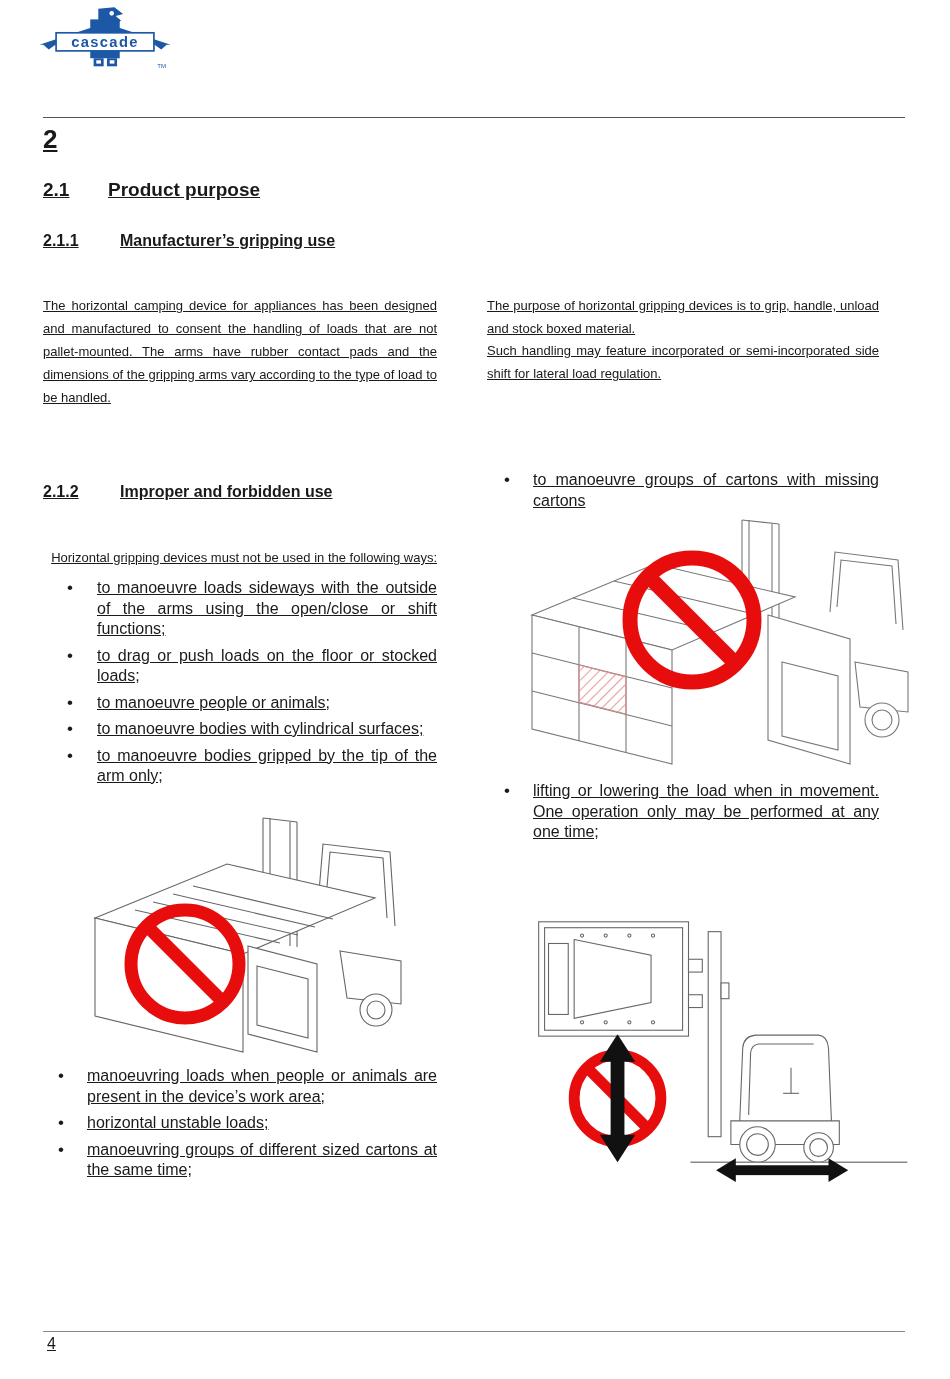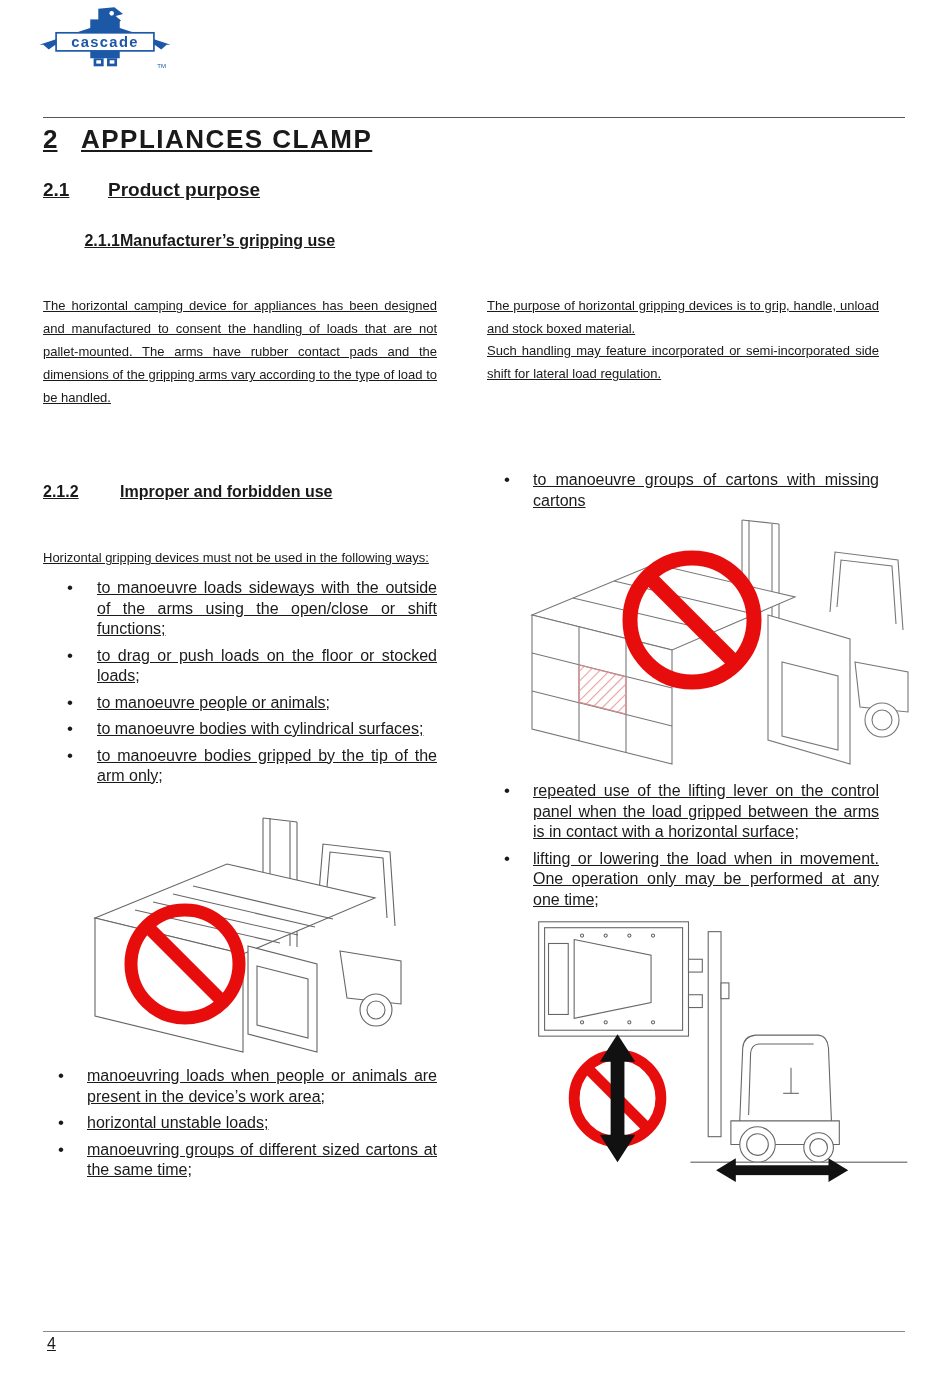--- a/index.html
+++ b/index.html
@@ -11,30 +11,30 @@
   .abs{position:absolute;text-decoration:underline;}
   
   #logo{left:38px;top:6px;width:134px;height:72px;}
   #top-rule{left:43px;top:117px;width:862px;border-top:1.5px solid #555;}
   .h1{left:43px;top:124px;font-size:26px;font-weight:bold;letter-spacing:1.5px;display:flex;}
   .h1 .num{width:38px;letter-spacing:0;}
   .h2{left:43px;top:179px;font-size:19px;font-weight:bold;display:flex;}
   .h2 .num{width:65px;}
   .h3{font-size:16px;font-weight:bold;display:flex;}
   .h3 .num{width:77px;}
-  #h3-1{left:43px;top:232px;text-align:right;}
+  #h3-1{left:43px;top:232px;}
   #h3-2{left:43px;top:483px;}
   
   .para{font-size:13px;line-height:23px;text-align:justify;}
   .colL{left:43px;width:394px;}
   .colR{left:487px;width:392px;}
   #para-intended{top:281px;}
   #para-purpose{top:281px;}
   #para-such{top:326px;}
-  #para-forbidden-intro{top:533px;text-align:left;}
+  #para-forbidden-intro{top:533px;text-align:right;}
   
   .blist{list-style:none;margin:0;padding:0;font-size:16px;line-height:20.5px;}
   .blist li{position:relative;text-align:justify;margin-bottom:6px;}
   .blist li::before{content:"\2022";position:absolute;font-size:17px;}
   .ind54 li{padding-left:54px;} .ind54 li::before{left:24px;}
   .ind44 li{padding-left:44px;} .ind44 li::before{left:15px;}
   .ind46 li{padding-left:46px;} .ind46 li::before{left:17px;}
   #ul-left-1{left:43px;top:578px;width:394px;}
   #ul-left-2{left:43px;top:1066px;width:394px;}
   #ul-right-top{left:487px;top:470px;width:392px;}
@@ -74,21 +74,20 @@
     <rect x="27" y="40" width="146" height="27" fill="#ffffff" stroke="#1c58a6" stroke-width="2.5"></rect>
     <text x="100" y="61" text-anchor="middle" font-size="22" font-weight="bold" letter-spacing="2" fill="#1c58a6">cascade</text>
     <text x="178" y="92" font-size="9" fill="#1c58a6">TM</text>
   </svg>
 </div>
 
 <div class="abs" id="top-rule"></div>
 
 <div class="abs h1">
   <span class="num">2</span>
-  <span>APPLIANCES CLAMP</span>
 </div>
 
 <div class="abs h2">
   <span class="num">2.1</span>
   <span>Product purpose</span>
 </div>
 
 <div class="abs h3" id="h3-1">
   <span class="num">2.1.1</span>
   <span>Manufacturer’s gripping use</span>
@@ -159,21 +158,20 @@
       <path d="M262,150 L318,164 L318,238 L262,224 Z" fill="none"></path>
     </g>
     <g stroke="#e80d0d" stroke-width="15" fill="none">
       <circle cx="172" cy="108" r="62"></circle>
       <line x1="128" y1="64" x2="216" y2="152"></line>
     </g>
   </svg>
 </figure>
 
 <ul class="abs blist ind46" id="ul-right-2">
-  <li>repeated use of the lifting lever on the control panel when the load gripped between the arms is in contact with a horizontal surface;</li>
   <li>lifting or lowering the load when in movement. One operation only may be performed at any one time;</li>
 </ul>
 
 <figure class="abs" id="fig-tip-grip">
   <svg viewBox="0 0 320 248">
     <g stroke="#666" fill="none" stroke-width="1.1">
 
       <polyline points="232,110 238,38 305,46 310,120"></polyline>
       <polyline points="240,104 245,46 298,52 302,112"></polyline>
 

